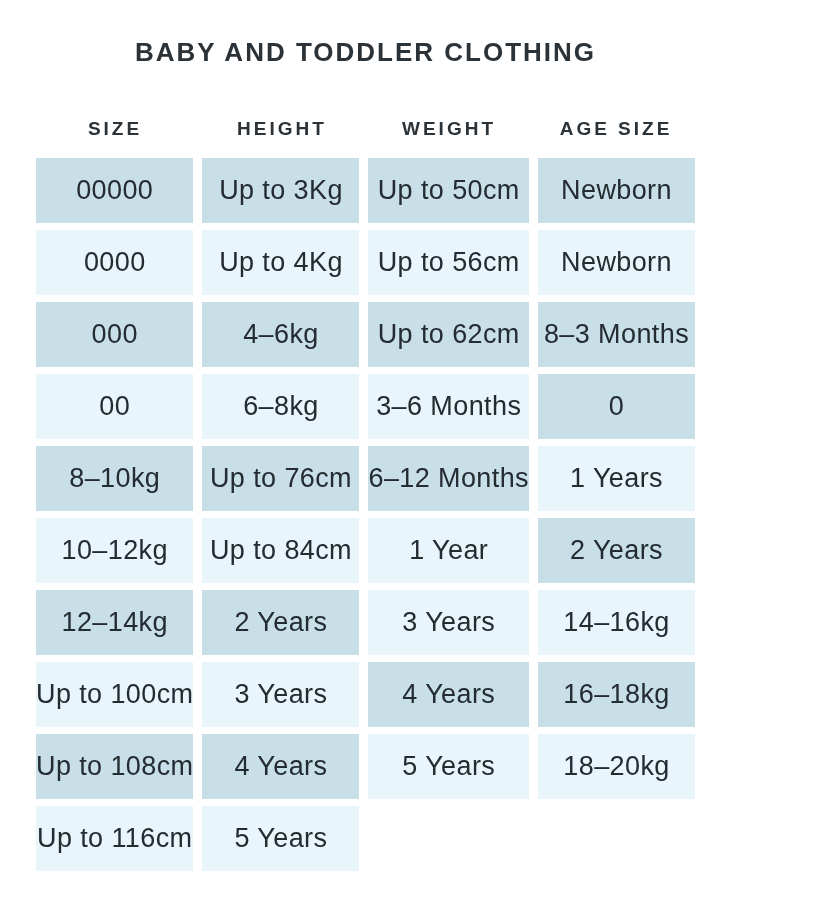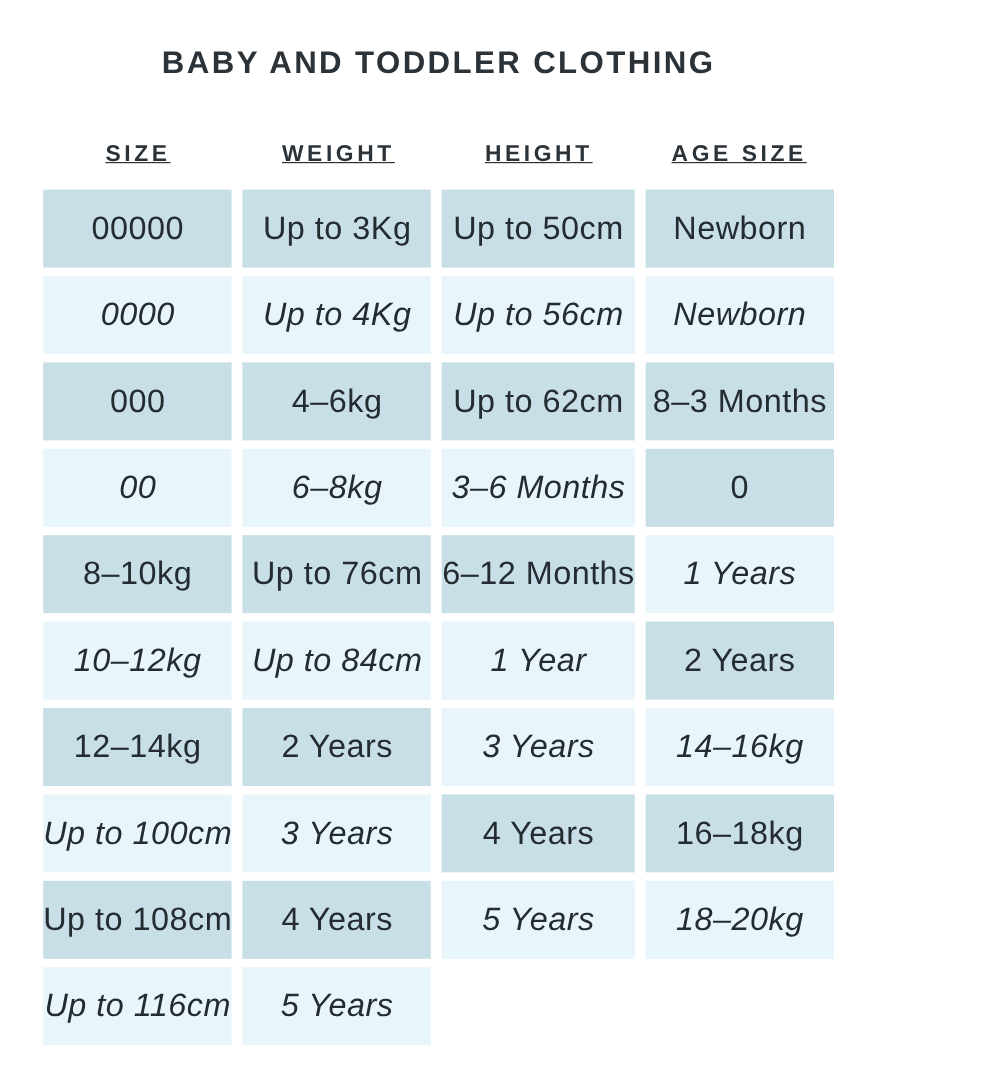--- a/index.html
+++ b/index.html
@@ -35,50 +35,49 @@
     column-gap: 9px;
   }
   .hcell {
     text-align: center;
     font-size: 19px;
     line-height: 22px;
     font-weight: 700;
     letter-spacing: 3px;
     color: var(--title, #2b3238);
     white-space: nowrap;
-    text-decoration: underline;
   }
   .body-grid {
     margin-top: 18px;
     gap: 7px 9px;
   }
   .cell {
     height: 65px;
     display: flex;
     align-items: center;
     justify-content: center;
     font-size: 27px;
     letter-spacing: 0.4px;
     color: var(--text, #242b31);
     white-space: nowrap;
   }
   .cell.dark  { background: var(--row-dark, #c9dfe8); }
-  .cell.light { background: var(--row-light, #e8f6fb); font-style: italic; }
+  .cell.light { background: var(--row-light, #e8f6fb); }
 </style>
 </head>
 <body>
 
 <div class="page">
 
   <h1 class="title">BABY AND TODDLER CLOTHING</h1>
 
   <div class="grid header-grid">
     <div class="hcell">SIZE</div>
+    <div class="hcell">HEIGHT</div>
     <div class="hcell">WEIGHT</div>
-    <div class="hcell">HEIGHT</div>
     <div class="hcell">AGE SIZE</div>
   </div>
 
   <div class="grid body-grid" id="table-body">
       <div class="cell dark">00000</div>
       <div class="cell dark">Up to 3Kg</div>
       <div class="cell dark">Up to 50cm</div>
       <div class="cell dark">Newborn</div>
       <div class="cell light">0000</div>
       <div class="cell light">Up to 4Kg</div>

